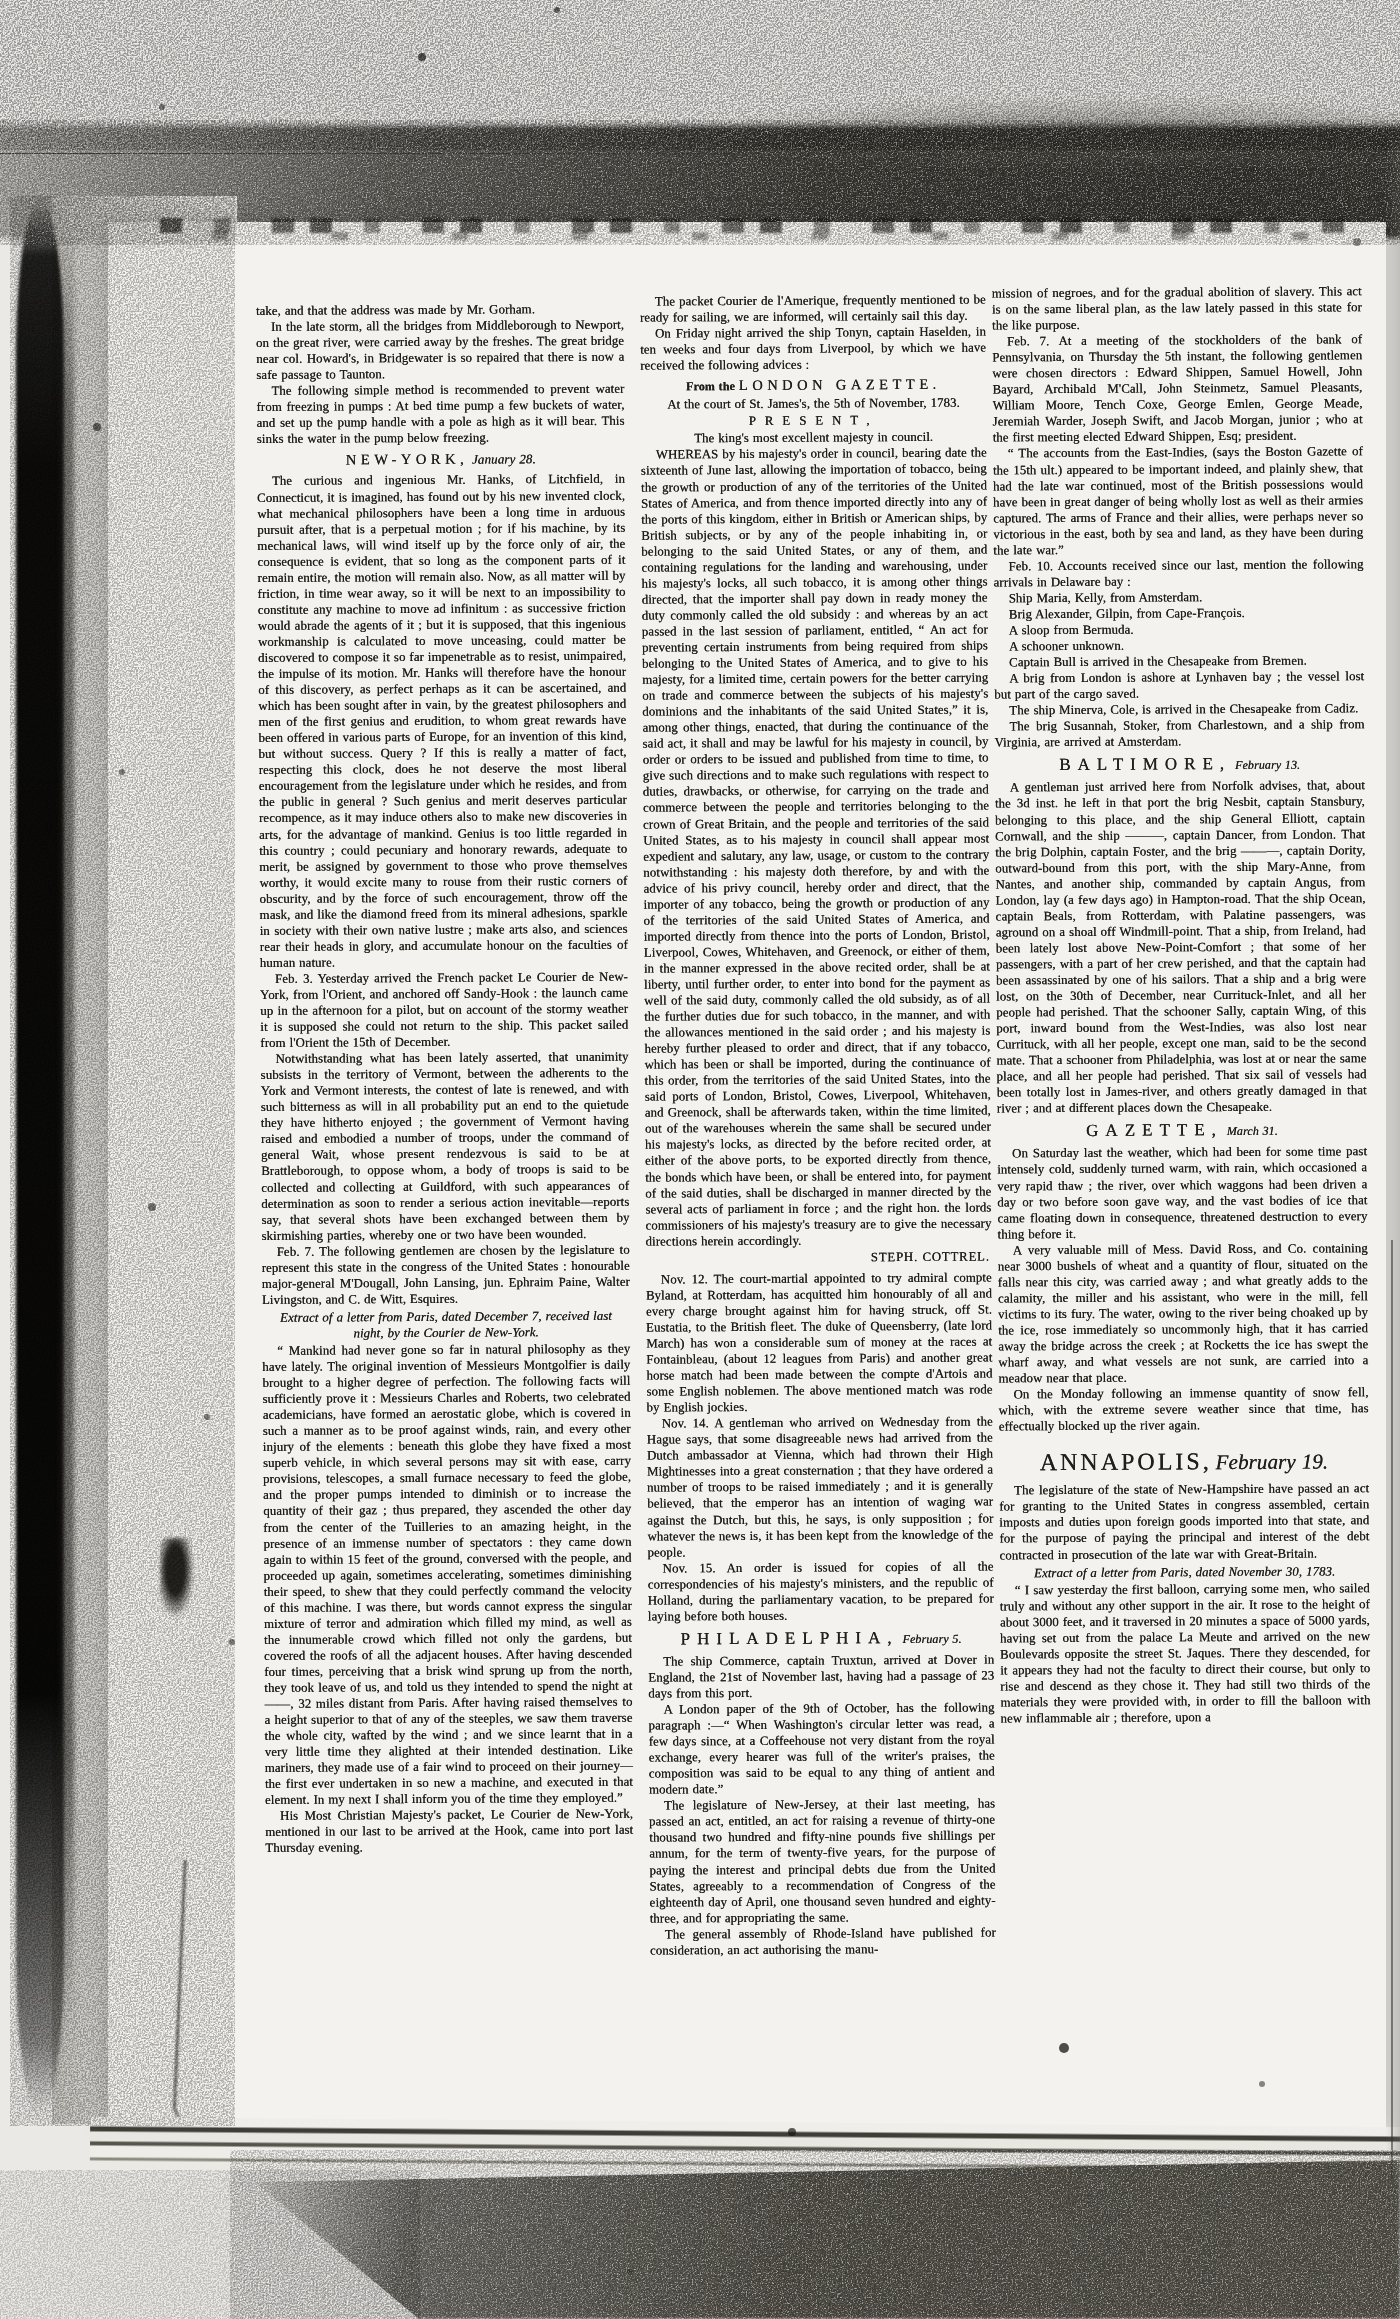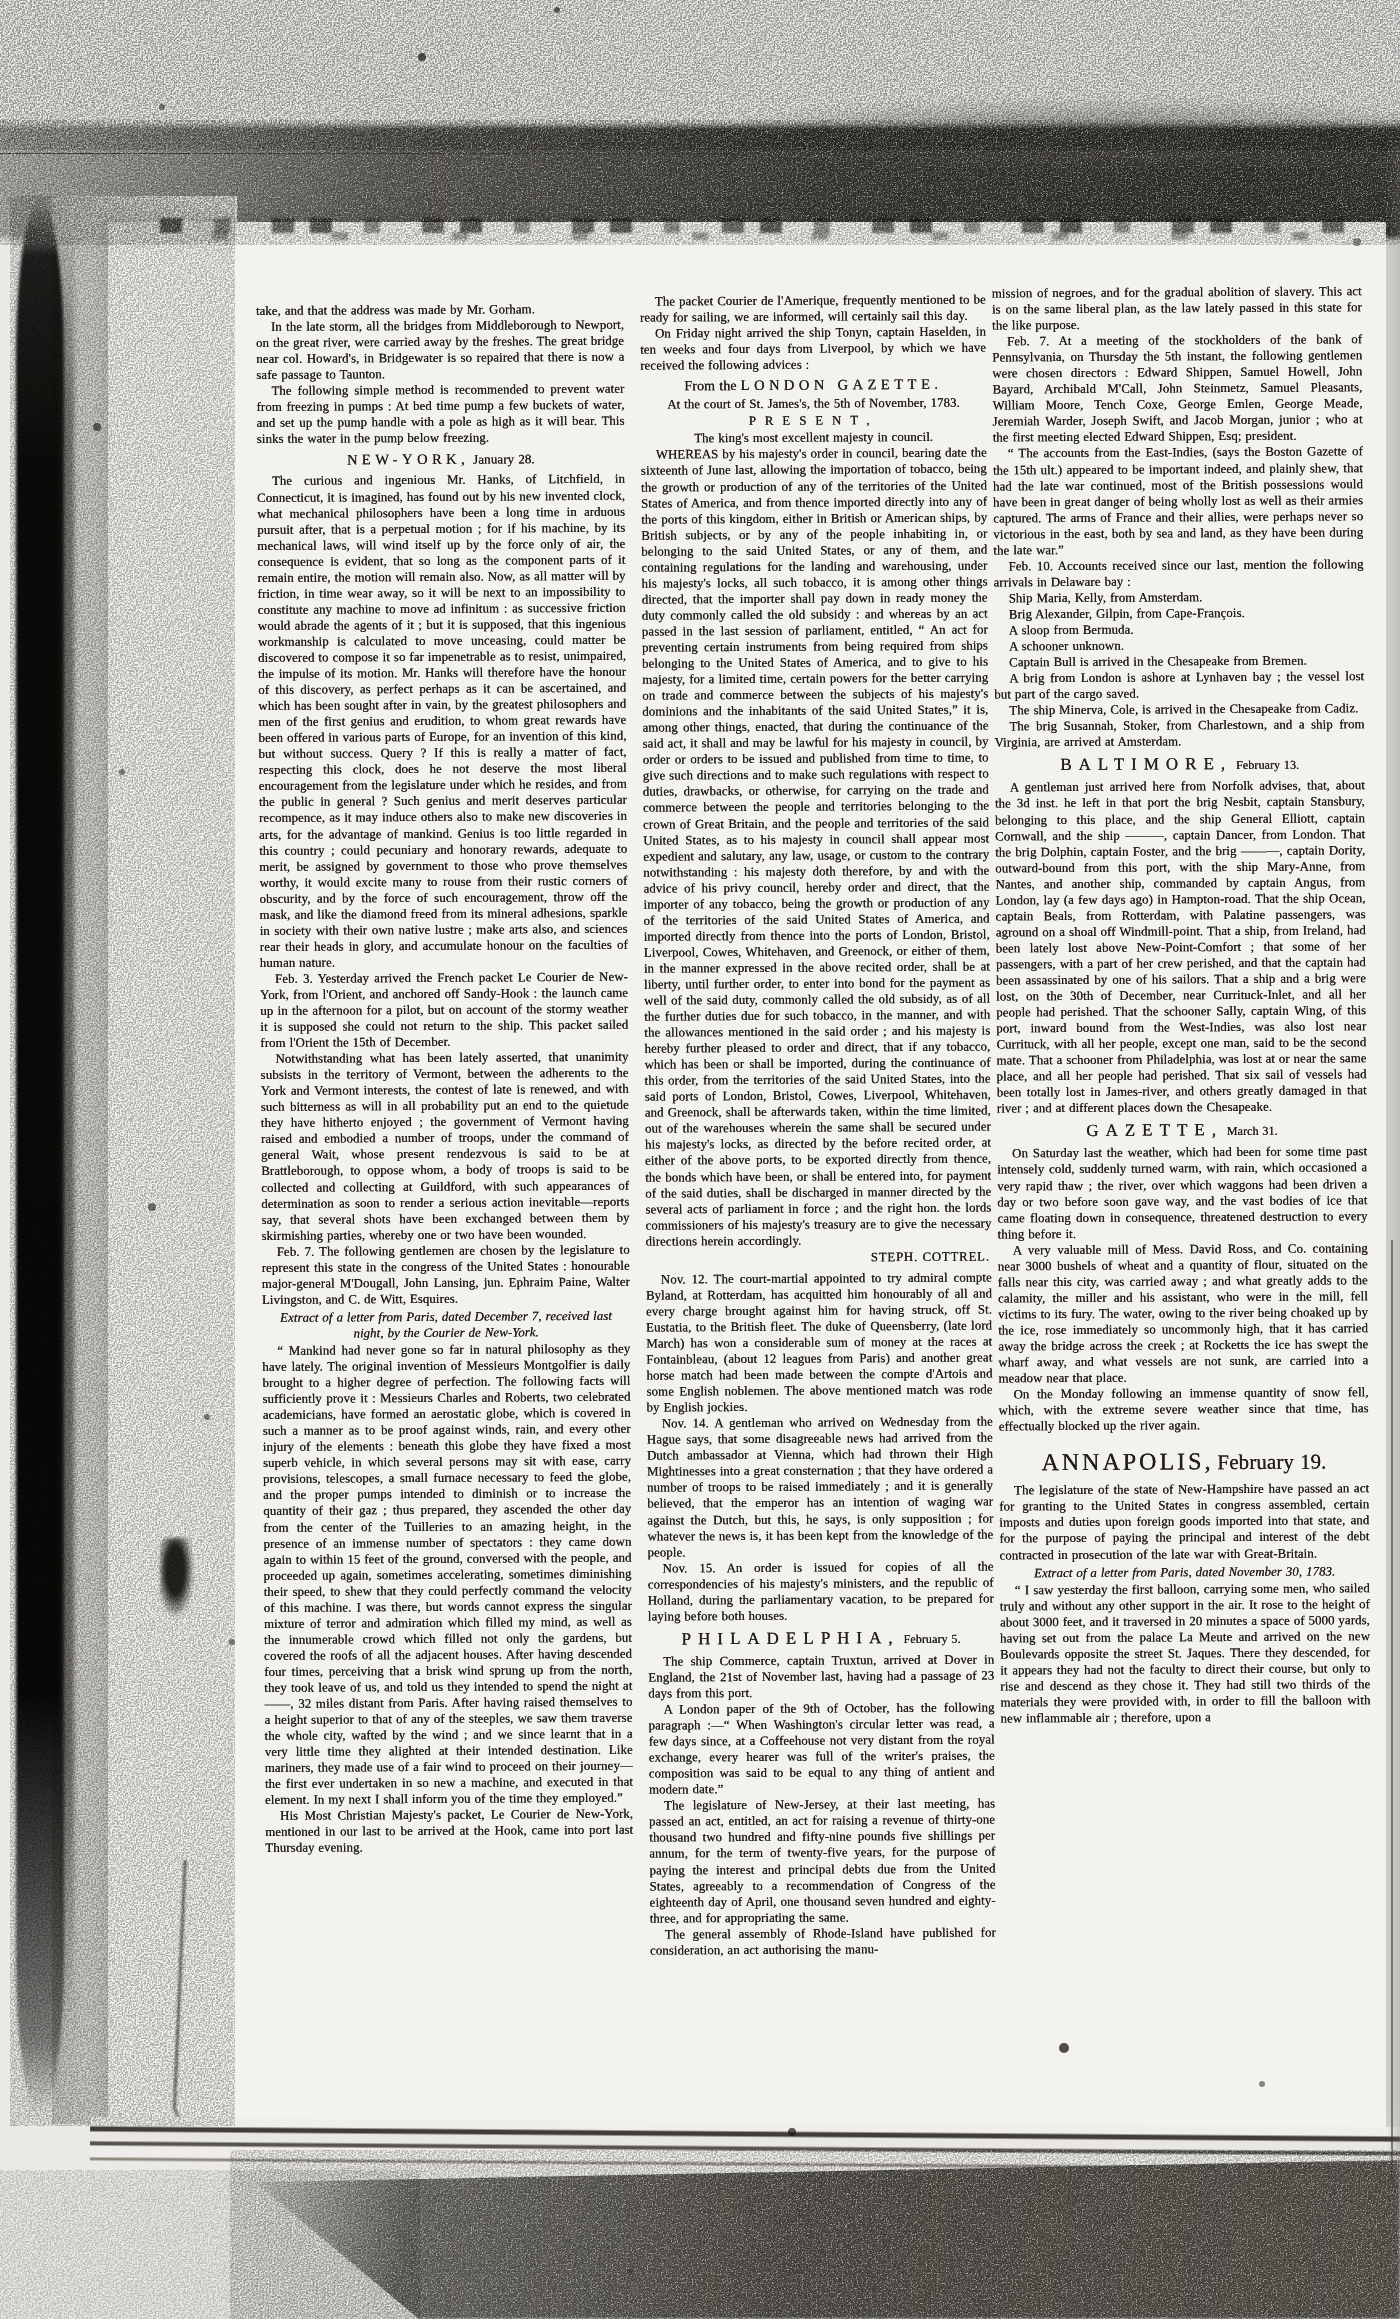--- a/index.html
+++ b/index.html
@@ -66,22 +66,22 @@
   .it{margin:0;}
   .it-para{text-indent:15px;}
   .it-cont{text-indent:0;}
   .it-ship{text-indent:15px;}
   .it-italic{font-style:italic;text-align:center;text-indent:0;margin:2px 6px 1px;}
   .it-sig{text-align:right;letter-spacing:.8px;margin:1px 2px 5px 0;}
   .it-center{text-align:center;text-indent:0;}
   .it-spread{text-align:center;letter-spacing:9px;margin:1px 0;}
   .it-dateline,.it-dateline-lg,.it-dateline-xl,.it-gazette{text-align:center;text-indent:0;margin:5px 0 4px;}
   .h-city{letter-spacing:4.5px;font-size:14.5px;}
-  .h-date{font-size:13px;}
-  .h-pre{font-size:14px;}
+  .h-date{font-style:italic;font-size:13px;}
+  .h-pre{font-size:12px;font-weight:bold;}
   .it-dateline-lg{margin:7px 0 5px;}
   .it-dateline-lg .h-city{font-size:17px;letter-spacing:7px;}
   .it-dateline-lg .h-date{font-size:12px;}
   .it-dateline-xl{margin:20px 0 8px;}
   .it-dateline-xl .h-city{font-size:24px;letter-spacing:3px;font-variant:small-caps;}
   .it-dateline-xl .h-date{font-size:21px;}
   .it-gazette{margin:4px 0 2px;}
   .noise{position:absolute;left:0;top:0;pointer-events:none;}
 </style>
 </head>

